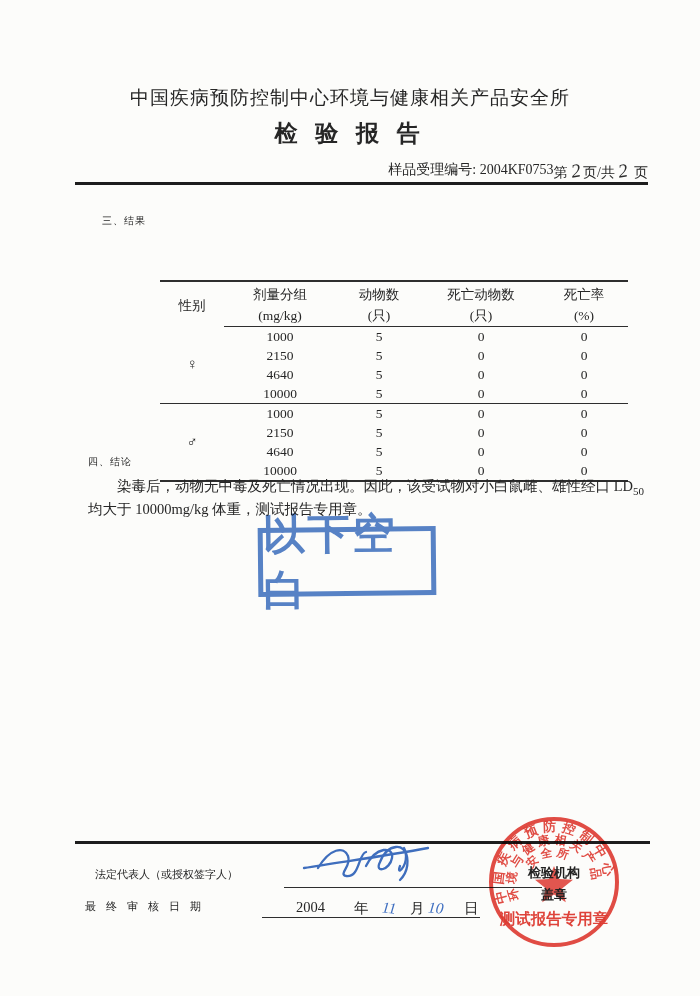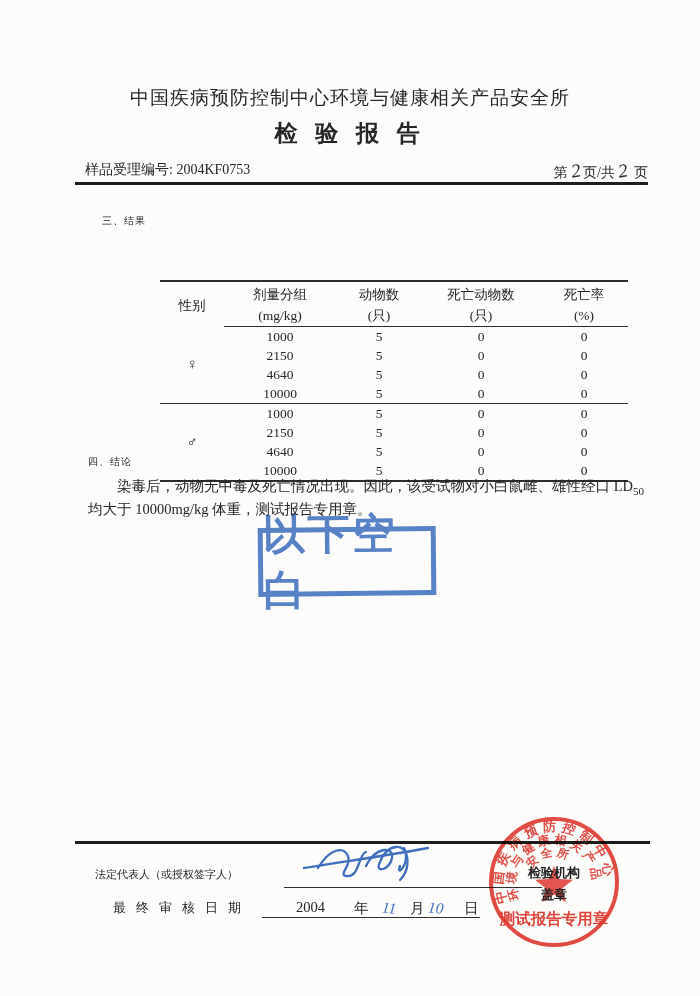--- a/index.html
+++ b/index.html
@@ -3,21 +3,21 @@
 <meta charset="utf-8">
 <style>
   html,body{margin:0;padding:0;background:#ffffff;}
   .page{
     position:relative;width:700px;height:996px;background:#fcfcfa;overflow:hidden;
     font-family:"Liberation Serif","DejaVu Serif",serif;color:#262626;
   }
   .abs{position:absolute;}
   .institute{top:85px;left:0;width:700px;text-align:center;font-size:19px;letter-spacing:1px;}
   .report-title{top:118px;left:0;width:700px;text-align:center;font-size:23px;font-weight:bold;letter-spacing:6px;}
-  .meta-row{top:161px;left:85px;width:563px;display:flex;justify-content:space-between;font-size:14px;}
+  .meta-row{top:161px;left:85px;width:563px;display:flex;justify-content:flex-end;font-size:14px;}
   .page-no{white-space:nowrap;}
   .hw-num{display:inline-block;font-size:19px;font-style:italic;color:#2c2c2c;transform:rotate(-10deg);margin:0 3px;line-height:1;}
   .rule1{top:182px;left:75px;width:573px;height:3px;background:#1d1d1d;}
   .sec-heading{font-size:10px;letter-spacing:1px;}
   .sec-results{top:214px;left:102px;}
   .tbl-title{top:232px;left:160px;width:468px;text-align:center;font-size:15px;}
   .results-table{top:252px;left:160px;width:468px;border-collapse:collapse;table-layout:fixed;font-size:13.5px;}
   .results-table th{font-weight:normal;padding:1px 0 2px;border-bottom:1.5px solid #2e2e2e;line-height:1.3;text-align:center;}
   .results-table thead tr:first-child th{border-bottom:none;padding-top:4px;}
   .results-table{border-top:2px solid #2e2e2e;border-bottom:2px solid #2e2e2e;margin-top:28px;}
@@ -30,21 +30,21 @@
   sub{font-size:11px;}
   .blue-stamp{
     top:527px;left:258px;width:168px;height:59px;border:5px solid #4a79c5;
     display:flex;align-items:center;justify-content:center;
     font-size:42px;font-weight:bold;color:#4a79c5;letter-spacing:3px;
     transform:rotate(-0.6deg);mix-blend-mode:multiply;opacity:0.92;
   }
   .rule2{top:841px;left:75px;width:575px;height:2.5px;background:#1d1d1d;}
   .legal-row{top:867px;left:95px;font-size:11px;}
   .u-legal{top:887px;left:284px;width:258px;border-bottom:1.5px solid #2e2e2e;height:0;}
-  .date-label{top:899px;left:113px;font-size:13px;letter-spacing:10px;}
+  .date-label{top:899px;left:85px;font-size:11px;letter-spacing:10px;}
   .u-date{top:917px;left:262px;width:218px;border-bottom:1.5px solid #2e2e2e;height:0;}
   .date-items{top:899px;left:262px;width:220px;height:20px;font-size:14.5px;}
   .date-items span{position:absolute;top:0;}
   .dt-year{left:34px;}
   .dt-yearchar{left:92px;}
   .dt-month{left:120px;}
   .dt-monthchar{left:148px;}
   .dt-day{left:166px;}
   .dt-daychar{left:202px;}
   .hw-blue{color:#3f6fc1;font-style:italic;font-size:15.5px;transform:rotate(6deg);display:inline-block;}

